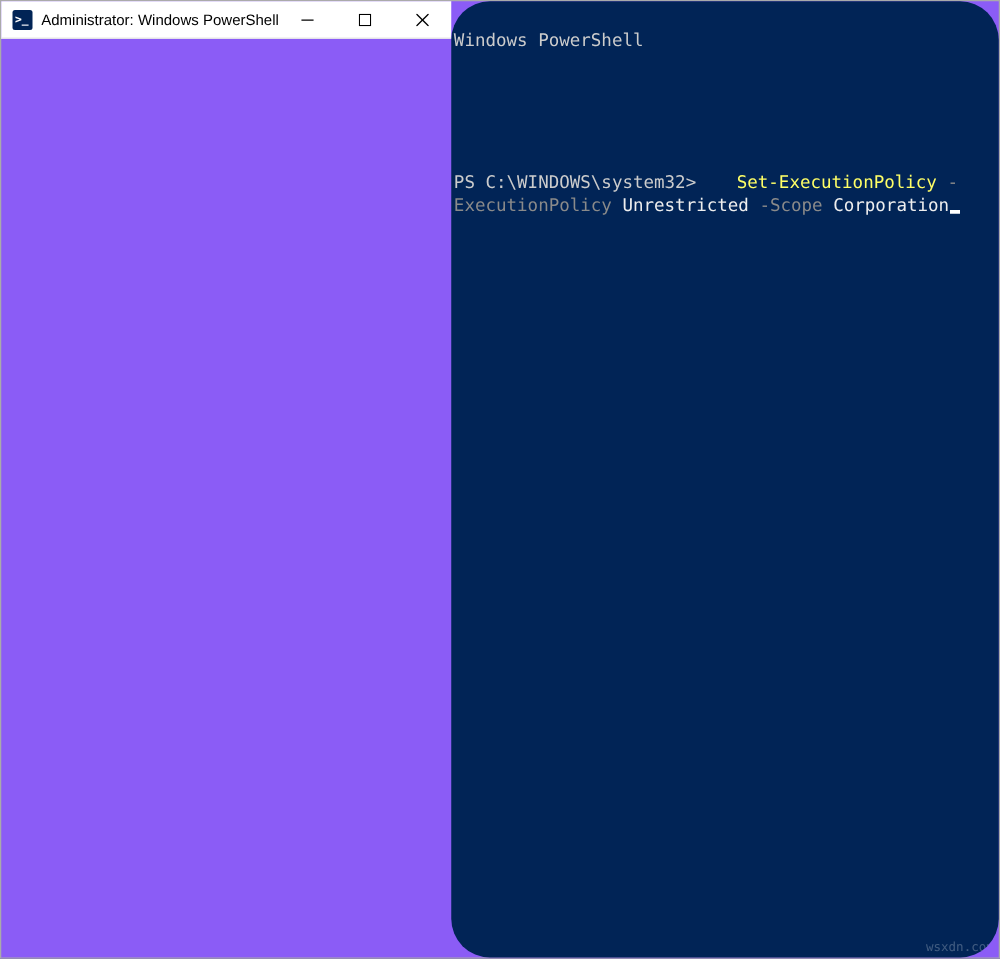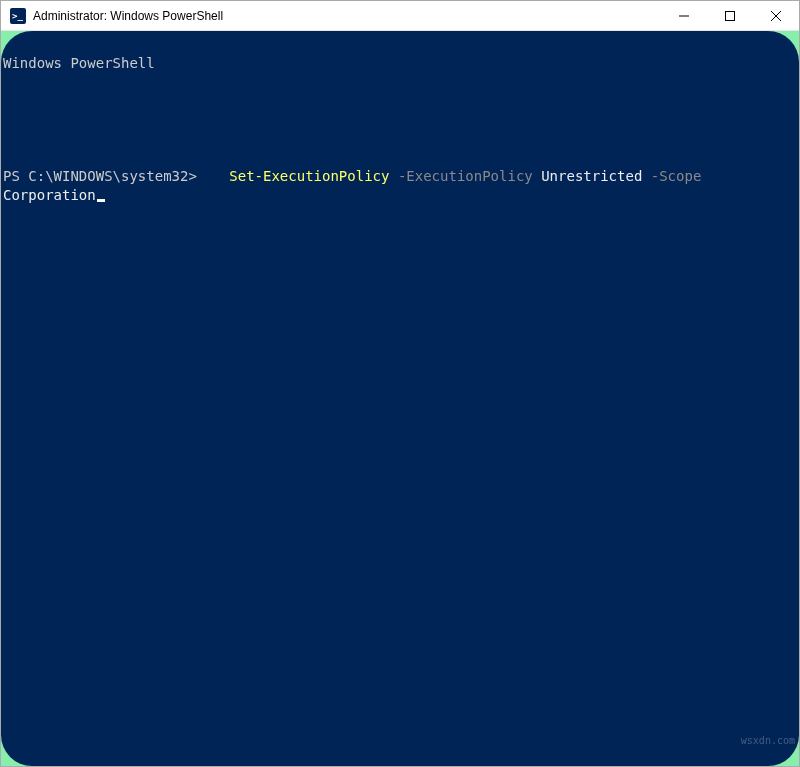--- a/index.html
+++ b/index.html
@@ -1,22 +1,22 @@
 <!DOCTYPE html>
 <html><head>
   <meta charset="utf-8">
   <style>
     * { margin: 0; padding: 0; box-sizing: border-box; }
     html, body { width: 800px; height: 767px; background: #888; font-family: "Segoe UI", Tahoma, sans-serif; }
     .window {
       width: 800px;
       height: 767px;
-      background: #86efac;
+      background: #8b5cf6;
       display: flex;
-      flex-direction: column;
+      flex-direction: row;
       border: 1px solid #aaa;
     }
     .titlebar {
       height: 30px;
       background: #ffffff;
       display: flex;
       align-items: center;
       border-bottom: 1px solid #e5e5e5;
       user-select: none;
     }
@@ -73,21 +73,21 @@
     .cursor {
       display: inline-block;
       width: 8px; height: 3px;
       background: #fff;
       vertical-align: baseline;
       margin-left: 1px;
       position: relative; top: 2px;
     }
     .watermark {
       position: absolute;
-      right: 4px; bottom: 20px;
+      right: 4px; bottom: 2px;
       font: 10px/1 Consolas, monospace;
       color: rgba(255,255,255,0.25);
     }
   </style>
 </head>
 <body>
 
 <div class="window">
 
   <div class="titlebar">

